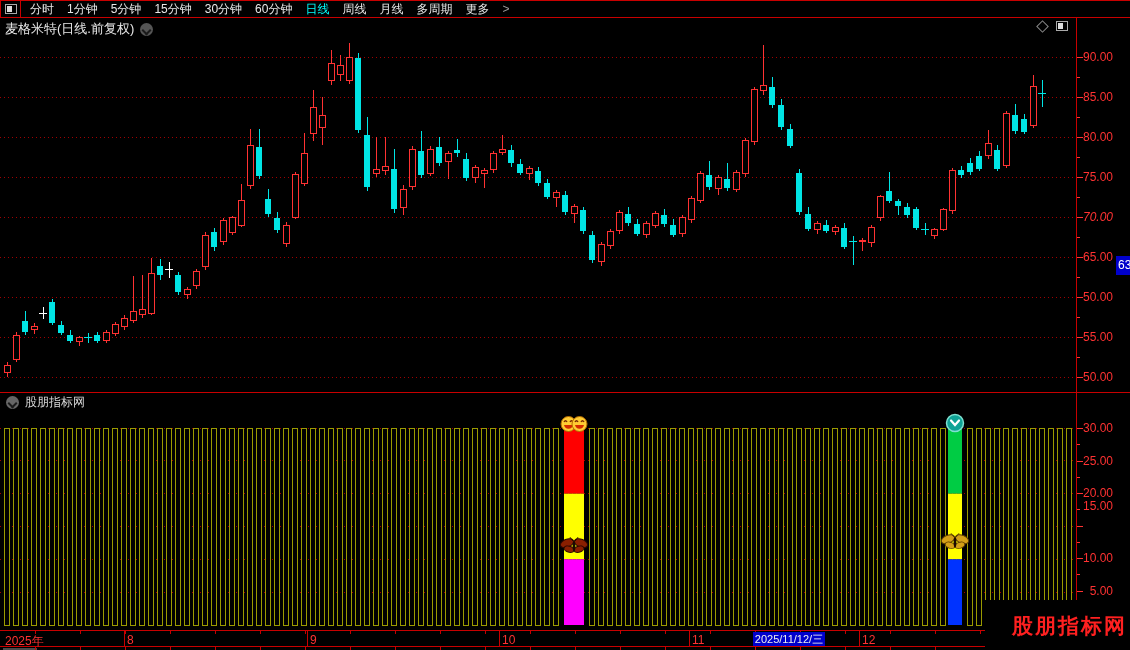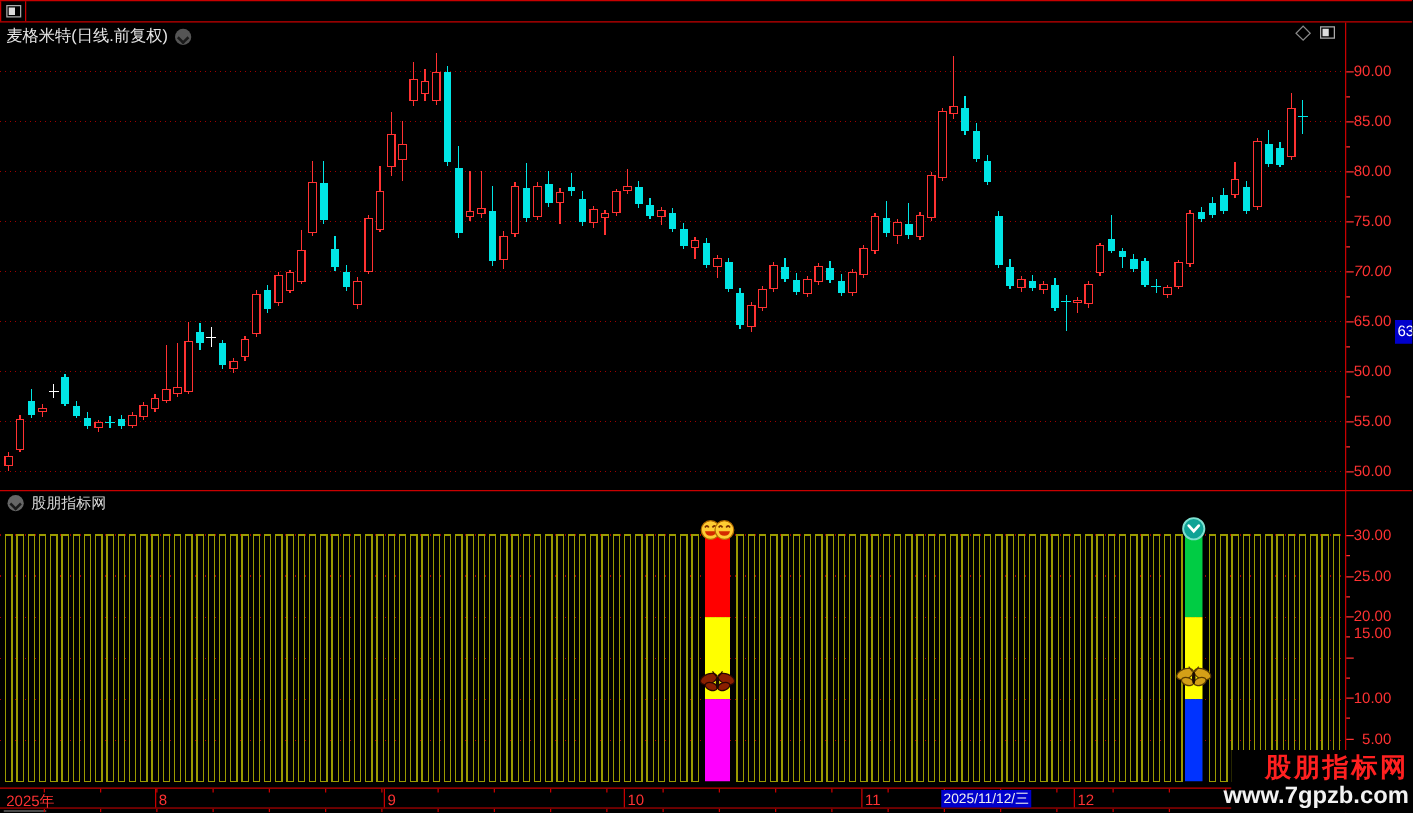--- a/index.html
+++ b/index.html
@@ -61,20 +61,34 @@
 </style>
 </head>
 <body>
 
 <div id="app">
 
   <div id="toolbar">
     <div id="win-icon-cell">
       <span class="split-square"></span>
     </div>
+    <div id="period-tabs">
+        <span class="ptab">分时</span>
+        <span class="ptab">1分钟</span>
+        <span class="ptab">5分钟</span>
+        <span class="ptab">15分钟</span>
+        <span class="ptab">30分钟</span>
+        <span class="ptab">60分钟</span>
+        <span class="ptab active">日线</span>
+        <span class="ptab">周线</span>
+        <span class="ptab">月线</span>
+        <span class="ptab">多周期</span>
+        <span class="ptab">更多</span>
+        <span class="ptab-arrow">&gt;</span>
+      </div>
   </div>
 
   <div id="title-row">
     <span id="chart-title">麦格米特(日线.前复权)</span>
     <span class="chev-circle"></span>
   </div>
   <div id="title-icons">
     <span class="diamond"></span>
     <span class="split-square"></span>
   </div>
@@ -665,16 +679,15 @@
       <div class="strip-tick" style="left: 710px;"></div>
       <div class="strip-tick" style="left: 755px;"></div>
       <div class="strip-tick" style="left: 800px;"></div>
       <div class="strip-tick" style="left: 845px;"></div>
       <div class="strip-tick" style="left: 890px;"></div>
       <div class="strip-tick" style="left: 935px;"></div>
     </div>
 
   <div id="watermark">
     <div id="wm-line1">股朋指标网</div>
-    <div id="wm-line2">www.7gpzb.com</div>
   </div>
 
 </div>
 
 </body></html>

